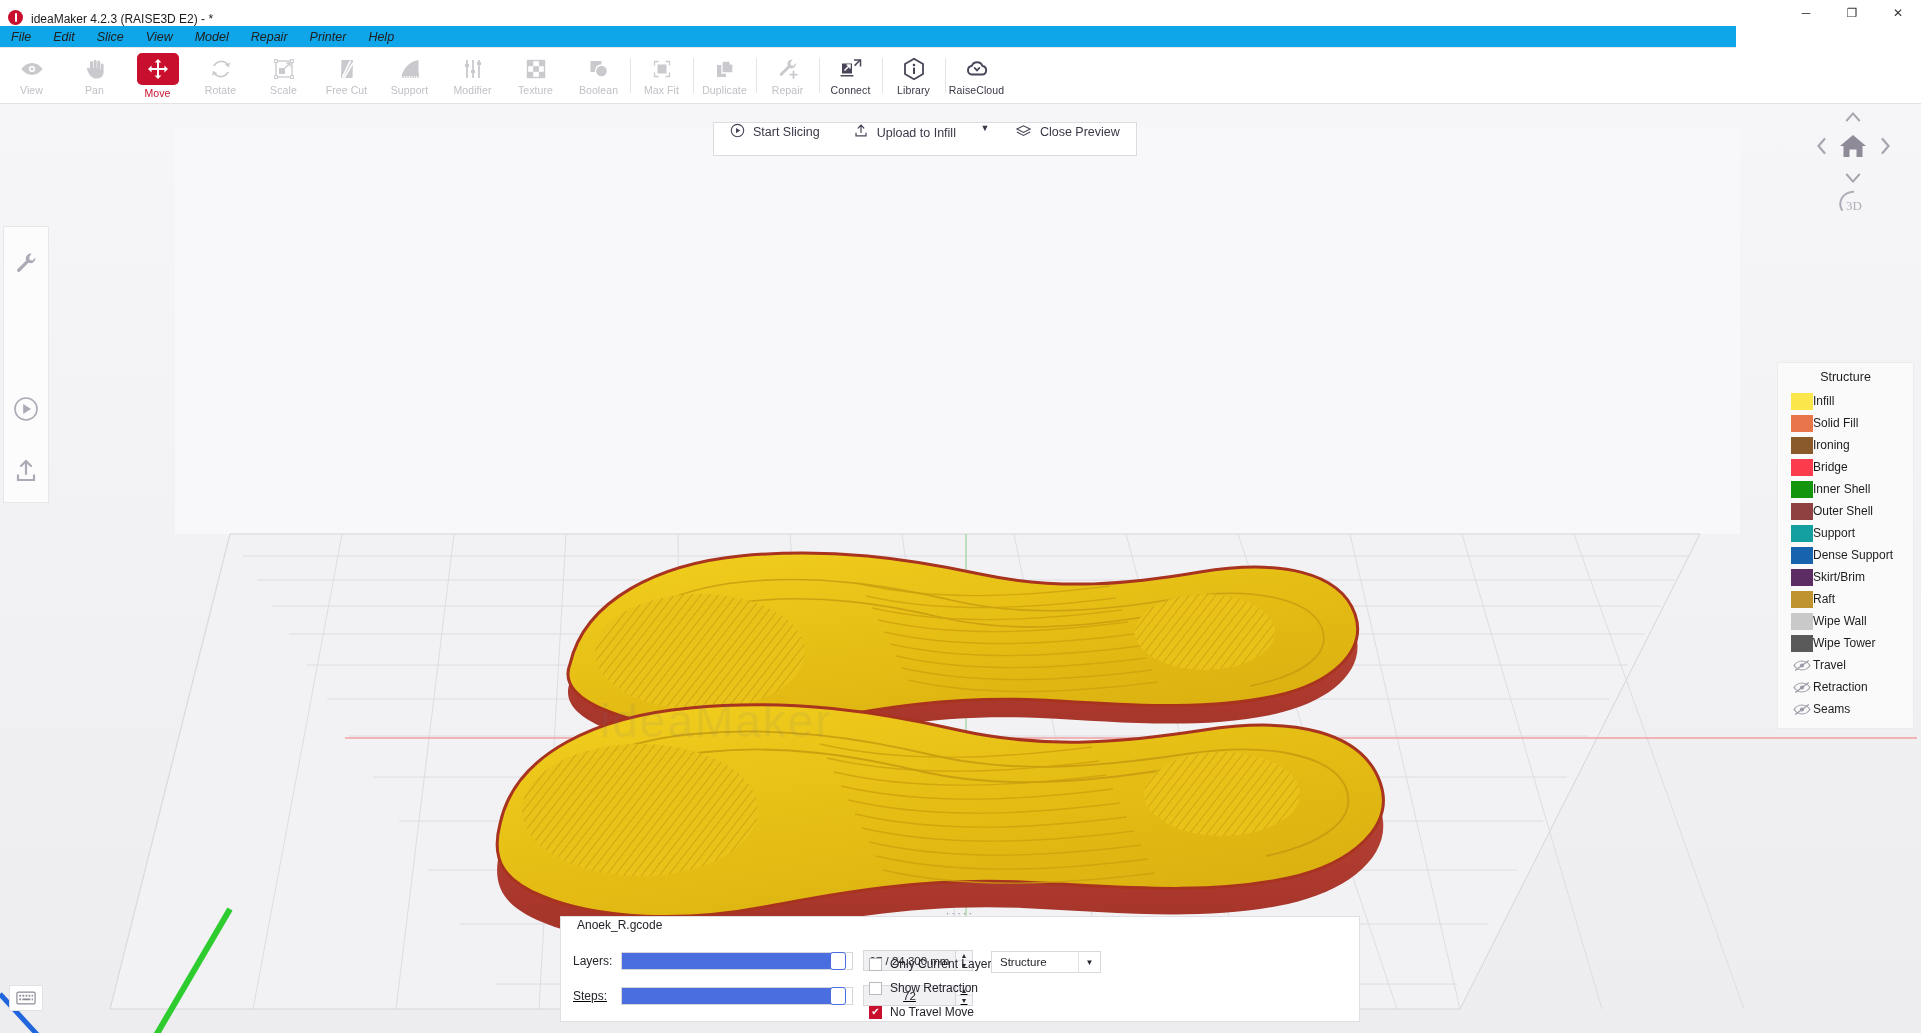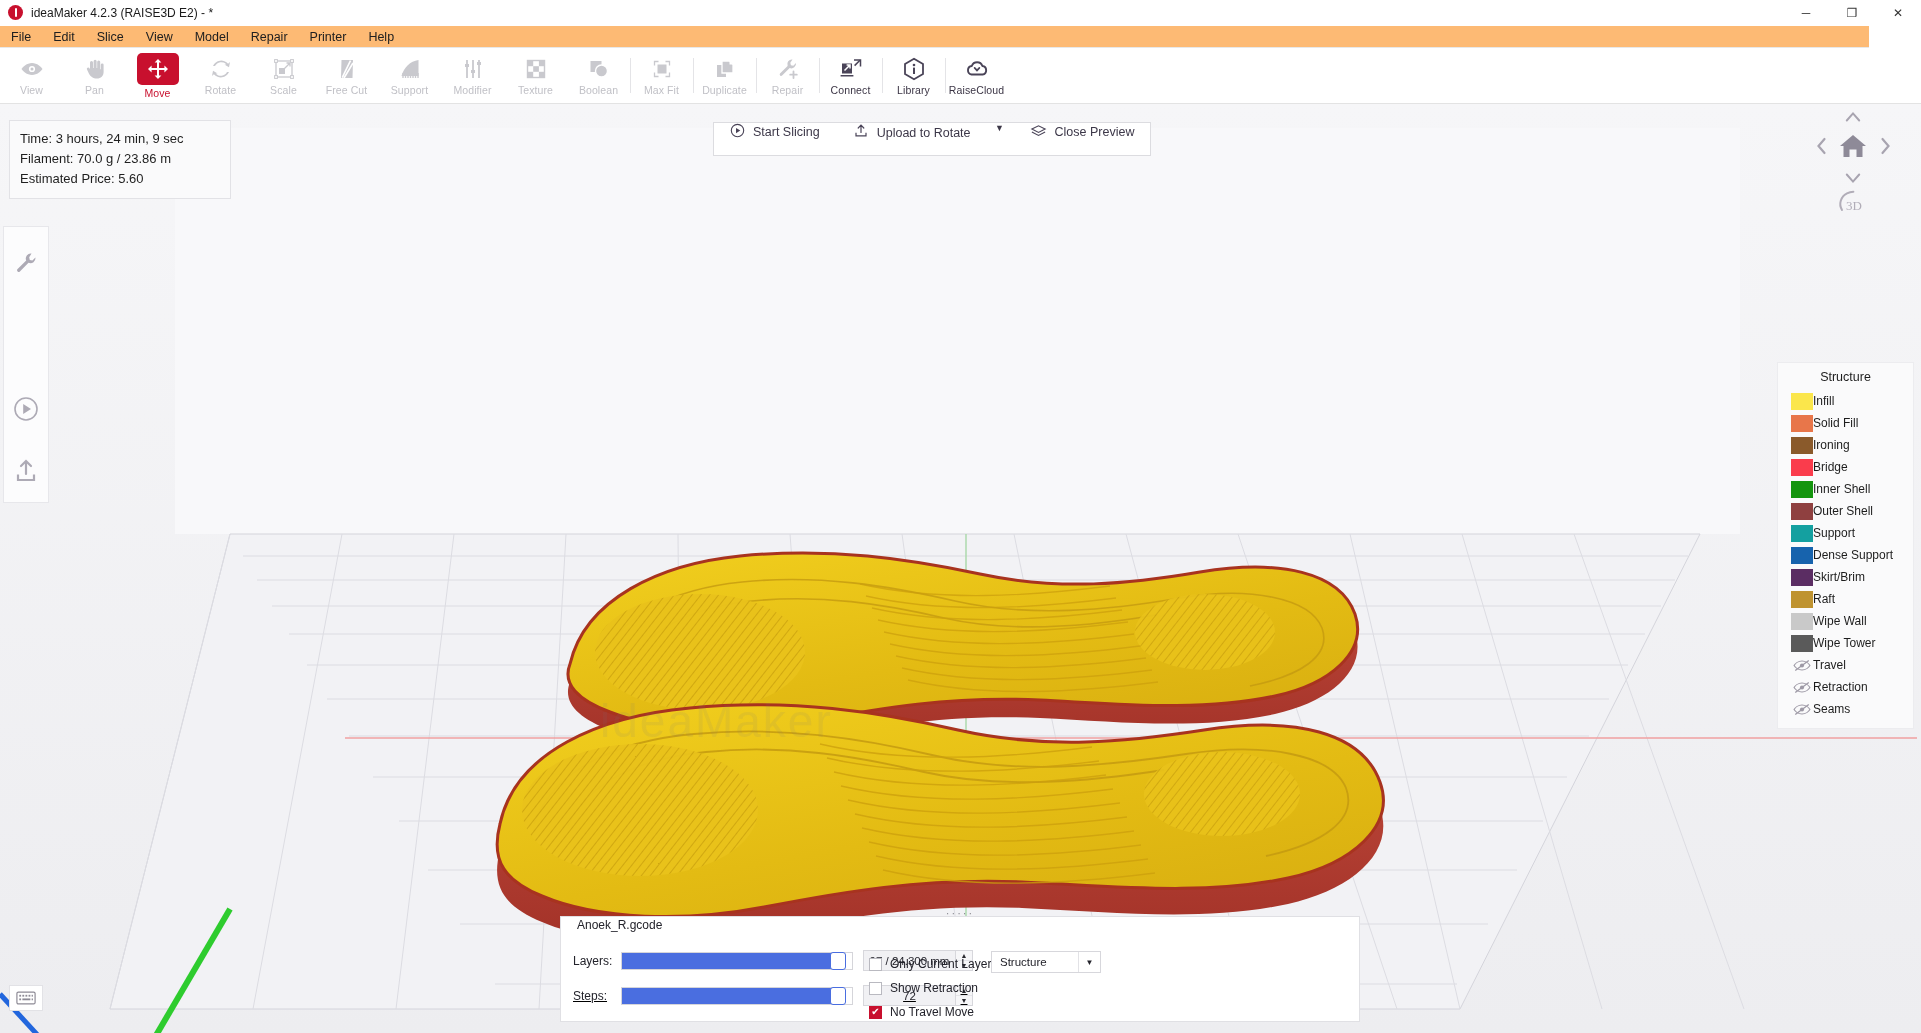--- a/index.html
+++ b/index.html
@@ -8,43 +8,44 @@
     overflow: hidden;
     font-family: "Liberation Sans", sans-serif;
     background: #ffffff;
     -webkit-font-smoothing: antialiased;
   }
   #app { position: relative; width: 1921px; height: 1033px; }
 
   
   .titlebar {
     position: absolute; top: 0; left: 0; width: 1921px; height: 26px;
-    background: #ffffff; display: flex; align-items: center;
+    background: #ffffff; display: flex; align-items: flex-end;
   }
   .title-icon { width: 16px; height: 16px; margin-left: 8px; margin-right: 7px; position: relative; }
   .title-icon .dot {
     width: 15px; height: 15px; border-radius: 50%;
     background: #c8102e; position: absolute; top: 0; left: 0;
   }
   .title-icon .bar {
     position: absolute; left: 6.5px; top: 3px; width: 2px; height: 9px;
     background: #fff; border-radius: 1px;
   }
   .title-text { font-size: 12px; color: #1a1a1a; }
   .winbtns { position: absolute; right: 0; top: 0; height: 26px; display: flex; }
   .winbtn {
     width: 46px; height: 26px; display: flex; align-items: center; justify-content: center;
     font-size: 12px; color: #333;
   }
 
   
   .menubar {
-    position: absolute; top: 26px; left: 0; width: 1869px; height: 22px;
-    display: flex; align-items: center; background: #fdba74;
+    position: absolute; top: 26px; left: 0; width: 1736px; height: 22px;
+    display: flex; align-items: center; background: #0ea5e9;
     border-bottom: 1px solid #e8e8e8;
+    font-style: italic;
   }
   .menuitem {
     font-size: 12.5px; color: #202020; padding: 3px 11px; cursor: default;
   }
 
   
   .toolbar {
     position: absolute; top: 48px; left: 0; width: 1921px; height: 56px;
     background: #ffffff; border-bottom: 1px solid #e3e3e3;
     display: flex; align-items: stretch;
@@ -568,45 +569,40 @@
           <path d="M862,724 C948,744 1046,738 1134,727"></path>
           <path d="M869,738 C955,758 1053,752 1141,741"></path>
           <path d="M876,752 C962,772 1060,766 1148,755"></path>
           <path d="M883,766 C969,786 1067,780 1155,769"></path>
         </g>
       </g>
     </svg>
 
     <div class="wm">ideaMaker</div>
 
-    <div class="infobox">
-      <div>Time: 3 hours, 24 min, 9 sec</div>
-      <div>Filament: 70.0 g / 23.86 m</div>
-      <div>Estimated Price: 5.60</div>
-    </div>
 
     <div class="actions">
       <div class="action">
         <span>
           <svg width="15" height="15" viewBox="0 0 16 16">
               <circle cx="8" cy="8" r="6.6" fill="none" stroke="#4a4458" stroke-width="1.2"></circle>
               <path d="M6.4 5.2 L11 8 L6.4 10.8 Z" fill="#4a4458"></path>
             </svg>
         </span>
         <span>Start Slicing</span>
       </div>
       <div class="adivider"></div>
       <div class="action">
         <span>
           <svg width="16" height="16" viewBox="0 0 16 16">
               <path d="M8 2.2 L8 9.4 M5.2 5 L8 2.2 L10.8 5" fill="none" stroke="#4a4458" stroke-width="1.2" stroke-linecap="round"></path>
               <path d="M3 9.8 L3 12.8 L13 12.8 L13 9.8" fill="none" stroke="#4a4458" stroke-width="1.2"></path>
             </svg>
         </span>
-        <span>Upload to Rotate</span>
+        <span>Upload to Infill</span>
       </div>
       <div class="caretbtn">▼</div>
       <div class="adivider"></div>
       <div class="action">
         <span>
           <svg width="17" height="15" viewBox="0 0 18 15">
               <path d="M2 6 L9 2.5 L16 6 L9 9.5 Z" fill="none" stroke="#4a4458" stroke-width="1.2"></path>
               <path d="M2 9.2 L9 12.7 L16 9.2" fill="none" stroke="#4a4458" stroke-width="1.2"></path>
             </svg>
         </span>

